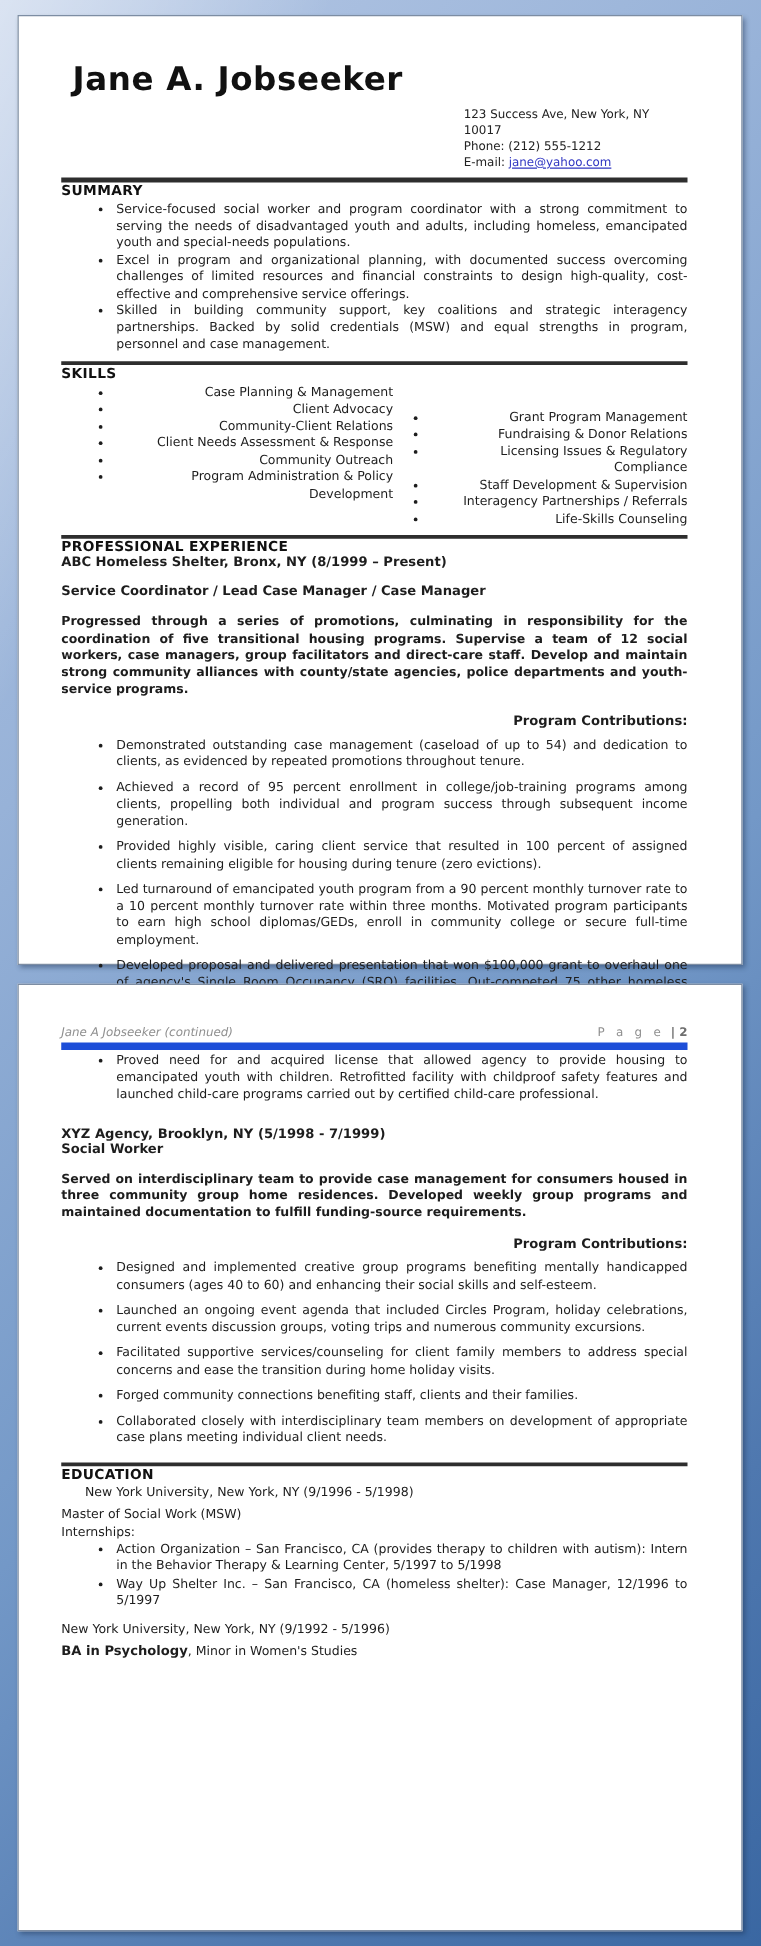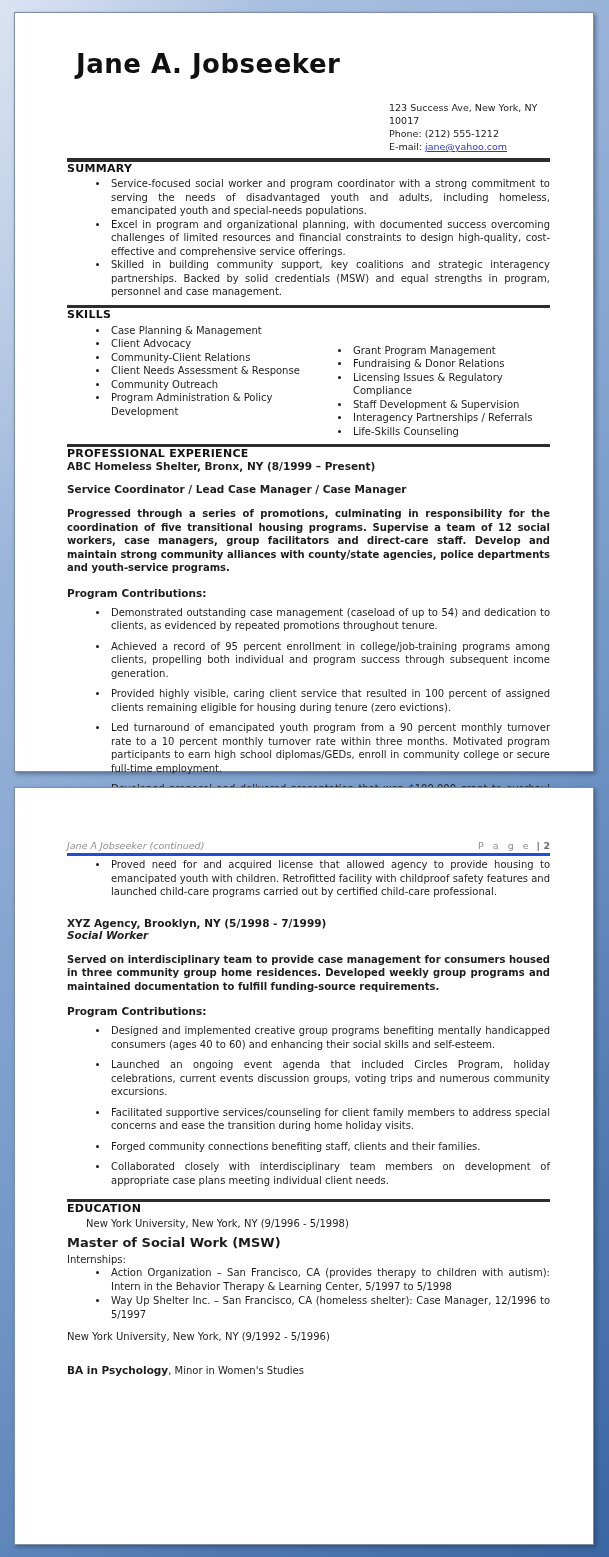--- a/index.html
+++ b/index.html
@@ -14,34 +14,33 @@
   }
   .page{
     position:absolute;
     left:14px;
     width:580px;
     box-sizing:border-box;
     background:#ffffff;
     border:1px solid #7d8da3;
     box-shadow:2px 2px 4px rgba(25,45,75,0.45);
     color:#1d1d1d;
-    padding-left:18px;
   }
   .page-1{top:12px;height:760px;}
   .page-2{top:787px;height:758px;}
   .content{padding:0 43px 0 34px;}
   .name{
     margin:36px 0 0 9px;
     font-size:26px;
     font-weight:bold;
     letter-spacing:0.5px;
     color:#111;
   }
   .contact{
-    margin-top:22px;
+    margin-top:6px;
     margin-left:322px;
     font-size:9.5px;
     line-height:13px;
     color:#222;
   }
   .contact a{color:#3036c2;text-decoration:underline;cursor:pointer;}
   .rule{height:3px;background:#2e2e2e;margin-top:6px;}
   .rule-head{height:4px;margin-top:5px;}
   .sec-title{
     font-size:11px;
@@ -53,50 +52,50 @@
   .body-txt{font-size:10px;line-height:13.5px;}
   ul.bul{
     list-style:disc outside;
     margin:2px 0 0 0;
     padding-left:42px;
   }
   ul.bul li{padding-left:2px;}
   ul.tight li{margin-top:0;}
   ul.spaced li{margin-top:7px;}
   .just{text-align:justify;}
-  .skills-cols{display:flex;margin-top:1px;}
+  .skills-cols{display:flex;margin-top:1px;text-align:right;}
   .skills-col-left{width:53%;}
   .skills-col-right{width:47%;margin-top:20px;}
   .skills-col-right ul.bul{padding-left:28px;}
   .job-employer{font-size:10.5px;font-weight:bold;margin-top:0;}
   .job-titles{font-size:10.5px;font-weight:bold;margin-top:11px;}
-  .job-titles-tight{font-size:10.5px;font-weight:bold;font-style:italic;}
+  .job-titles-tight{font-size:10.5px;font-weight:bold;}
   .para{margin-top:12px;font-weight:bold;}
-  .contrib{font-size:10.5px;font-weight:bold;margin-top:12px;}
+  .contrib{font-size:10.5px;font-weight:bold;margin-top:12px;text-align:right;}
   
   .p2-header{
     display:flex;
     justify-content:space-between;
     align-items:flex-end;
-    margin-top:52px;
+    margin-top:33px;
     padding-bottom:2px;
-    border-bottom:3px solid #1d4ed8;
+    border-bottom:6px solid #1d4ed8;
     font-size:9.5px;
     color:#8f8f8f;
   }
   .p2-header .cont{font-style:italic;}
   .p2-pageword{letter-spacing:3px;}
   .p2-pagenum{color:#6e6e6e;font-weight:bold;margin-left:2px;}
   .carry{margin-top:8px;}
   .edu-line{font-size:10px;margin-top:8px;}
-  .edu-degree{font-size:13px;font-weight:bold;margin-top:6px;}
+  .edu-degree{font-size:10px;font-weight:normal;margin-top:6px;}
   .edu-label{font-size:10px;margin-top:4px;}
   ul.intern{margin-top:1px;}
   ul.intern li{margin-top:1px;}
-  .ba-line{font-size:10px;margin-top:22px;}
+  .ba-line{font-size:10px;margin-top:6px;}
   .ba-line b{font-size:10.5px;}
 </style>
 </head>
 <body>
 
 <div class="viewport">
 
   <div class="page page-1">
     <div class="content">
 

